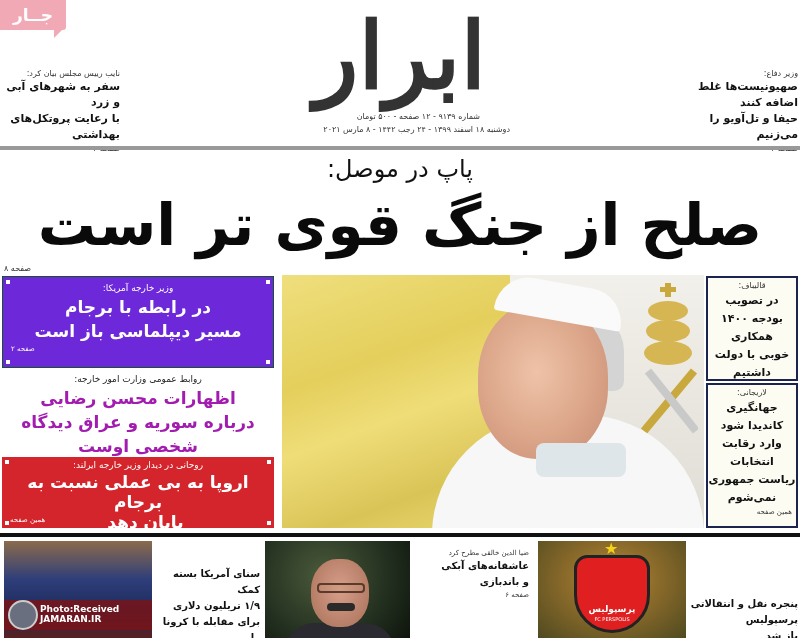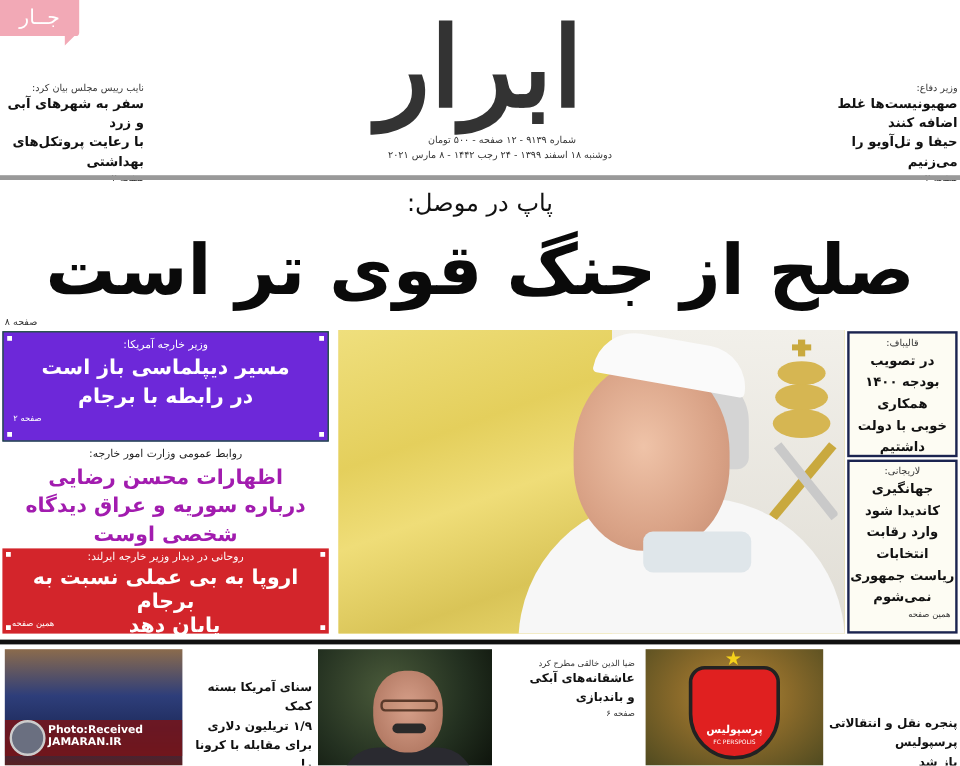--- a/index.html
+++ b/index.html
@@ -2,38 +2,38 @@
 <html><head>
 <meta charset="utf-8">
 <style>
   * { box-sizing: border-box; margin: 0; padding: 0; }
   html, body { width: 800px; height: 638px; overflow: hidden; background: #fff; }
   body { font-family: "DejaVu Sans", sans-serif; color: #111; position: relative; direction: rtl; }
 
   .abs { position: absolute; }
 
   
-  .jar-badge { left: 0; top: 0; width: 66px; height: 30px; background: #f2a9b6; color:#fff; font-weight: normal; font-size: 17px; display:flex; align-items:center; justify-content:center; border-bottom-right-radius: 3px; }
+  .jar-badge { left: 0; top: 0; width: 66px; height: 30px; background: #f2a9b6; color:#fff; font-weight: bold; font-size: 17px; display:flex; align-items:center; justify-content:center; border-bottom-right-radius: 3px; }
   .jar-badge::after { content:""; position:absolute; left: 54px; top: 30px; border-left: 8px solid #f2a9b6; border-bottom: 8px solid transparent; }
 
   .logo { left: 300px; top: 0; width: 200px; height: 112px; display:flex; align-items:center; justify-content:center; font-family: "DejaVu Serif", serif; font-size: 92px; font-weight: bold; color: #333; line-height: 1; letter-spacing: 4px; }
 
   .masthead-meta { left: 290px; top: 110px; width: 220px; text-align: right; font-size: 8px; color: #333; line-height: 13px; }
 
   .side-teaser { top: 68px; text-align: right; }
   .side-teaser .kicker { font-size: 8px; color: #333; line-height: 11px; }
   .side-teaser .headline { font-size: 11px; font-weight: bold; line-height: 16px; }
   .side-teaser .page-ref { font-size: 8px; line-height: 12px; color: #333; }
   .teaser-left { left: 2px; width: 118px; }
   .teaser-right { right: 2px; width: 116px; }
 
   .rule-top { left: 0; top: 146px; width: 800px; height: 4px; background: #999; }
 
   
-  .kicker-main { left: 0; top: 154px; width: 800px; text-align: center; font-size: 20px; color: #111; line-height: 30px; }
+  .kicker-main { left: 0; top: 154px; width: 800px; text-align: center; font-size: 24px; color: #111; line-height: 30px; }
   .headline-main { left: 0; top: 186px; width: 800px; text-align: center; font-size: 58px; font-weight: 900; line-height: 78px; color: #0a0a0a; letter-spacing: 1px; font-family: "DejaVu Sans", sans-serif; }
   .page-ref-main { left: 4px; top: 264px; font-size: 8px; color:#333; }
 
   
   .box { left: 2px; width: 272px; text-align: center; color: #fff; }
   .box .kicker { font-size: 9px; line-height: 14px; padding-top: 4px; }
   .box .headline { font-size: 17px; font-weight: bold; line-height: 24px; }
   .box .page-ref { font-size: 7px; text-align: left; padding-left: 8px; line-height: 12px; }
   .box-green { top: 276px; height: 92px; background: #6d28d9; border: 1px solid #14552d; }
   .box-red { top: 457px; height: 71px; background: #d3252b; }
@@ -123,22 +123,22 @@
 <div class="abs kicker-main">پاپ در موصل:</div>
 <div class="abs headline-main">صلح از جنگ قوی تر است</div>
 <div class="abs page-ref-main">صفحه ۸</div>
 
 <div class="abs box box-green">
   <span class="corner tl"></span>
   <span class="corner tr"></span>
   <span class="corner bl"></span>
   <span class="corner br"></span>
   <div class="kicker">وزیر خارجه آمریکا:</div>
+  <div class="headline">در رابطه با برجام</div>
   <div class="headline">مسیر دیپلماسی باز است</div>
-  <div class="headline">در رابطه با برجام</div>
   <div class="page-ref">صفحه ۲</div>
 </div>
 
 <div class="abs plain-story">
   <div class="kicker">روابط عمومی وزارت امور خارجه:</div>
   <div class="headline">اظهارات محسن رضایی</div>
   <div class="headline">درباره سوریه و عراق دیدگاه شخصی اوست</div>
   <div class="page-ref">صفحه ۲</div>
 </div>
 

